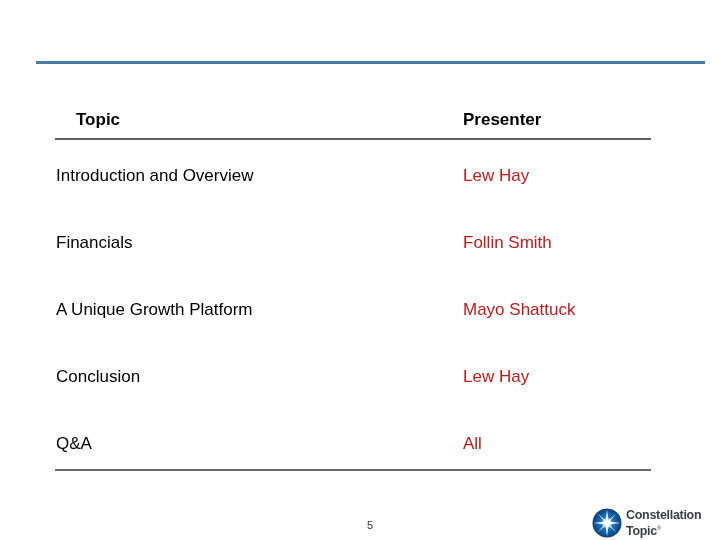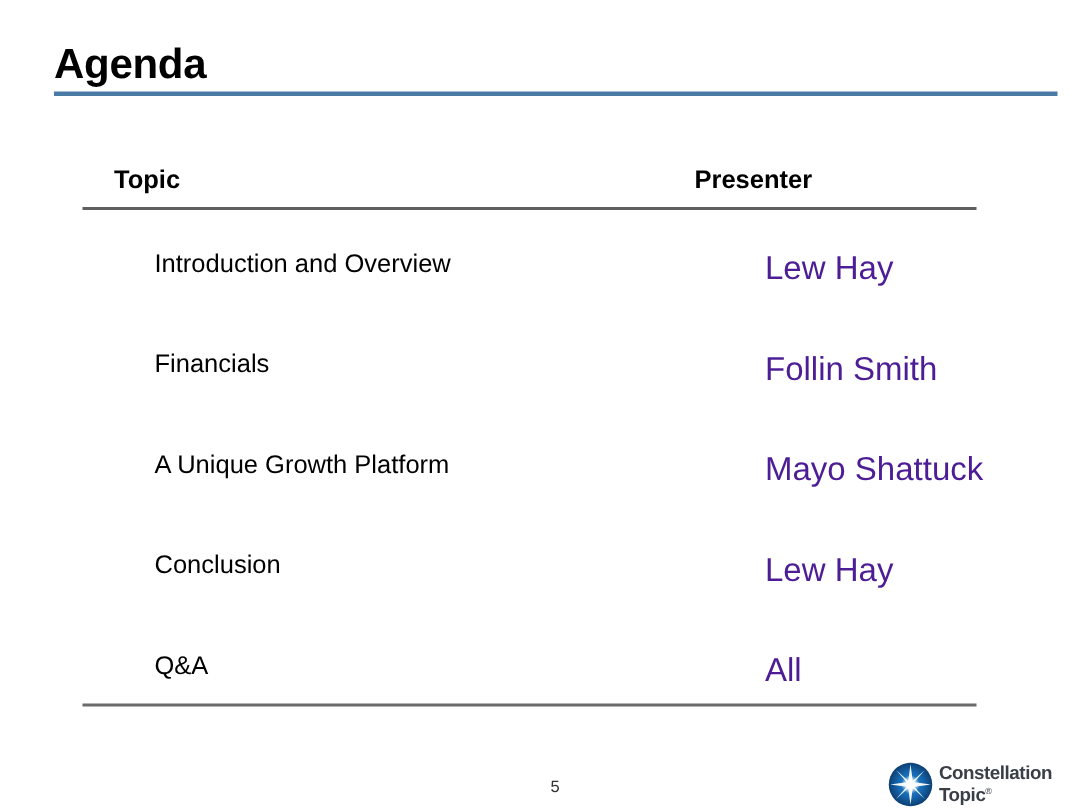--- a/index.html
+++ b/index.html
@@ -92,36 +92,35 @@
 
   .agenda-rows {
     position: absolute;
     left: 0;
     top: 56px;
     width: 596px;
   }
   .agenda-row {
     position: relative;
     height: 67px;
-    margin-left: 47px;
   }
   .cell-topic {
     position: absolute;
     left: 1px;
     top: 0;
     font-size: 17px;
     color: #000000;
     white-space: nowrap;
   }
   .cell-presenter {
     position: absolute;
     left: 408px;
     top: 0;
-    font-size: 22px;
-    color: #4c1d95;
+    font-size: 17px;
+    color: #b91c1c;
     white-space: nowrap;
   }
 
   
   .page-number {
     position: absolute;
     left: 0;
     top: 519px;
     width: 740px;
     text-align: center;
@@ -179,21 +178,20 @@
     font-size: 6px;
     vertical-align: super;
     font-weight: normal;
   }
 </style>
 </head>
 <body>
 
 <div class="slide">
 
-  <div class="slide-title">Agenda</div>
   <div class="title-rule"></div>
 
   <div class="agenda-table">
 
     <div class="agenda-head">
       <div class="col-topic">Topic</div>
       <div class="col-presenter">Presenter</div>
       <div class="head-rule"></div>
     </div>
 

